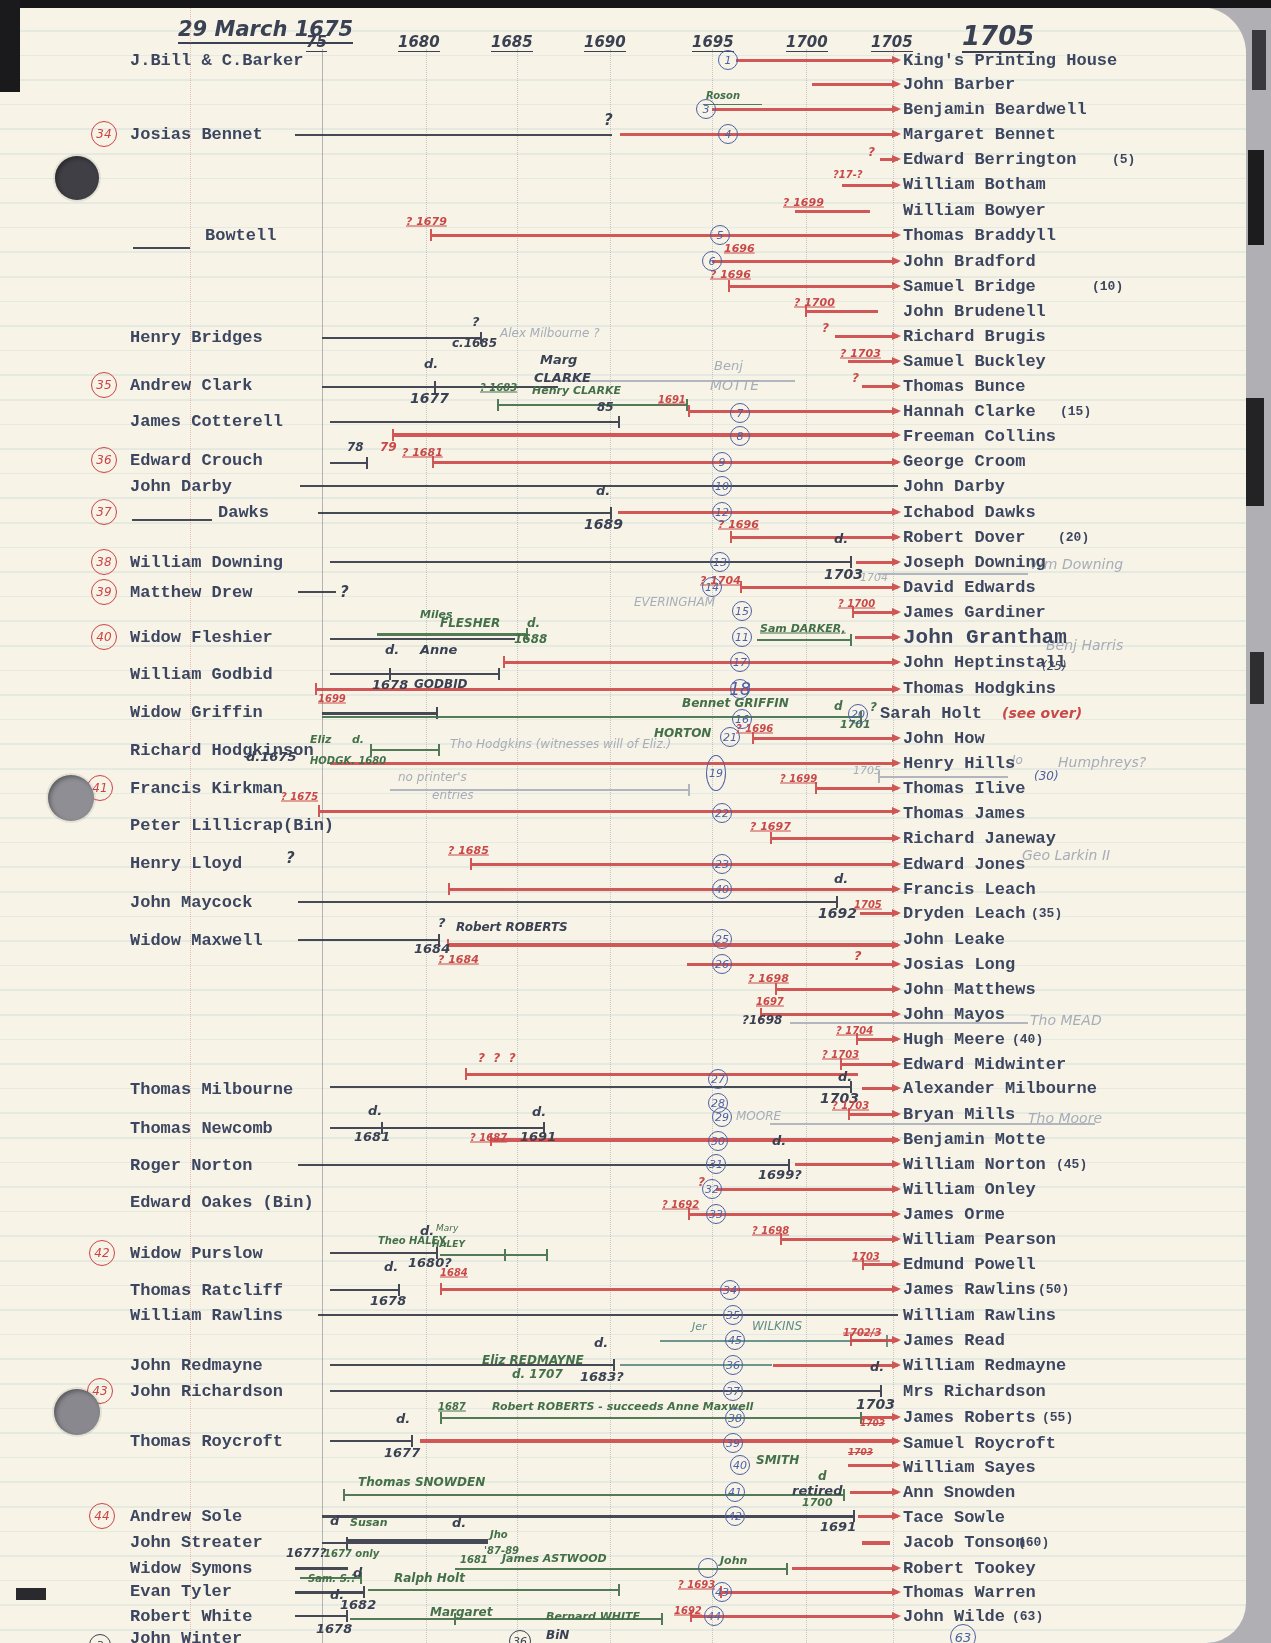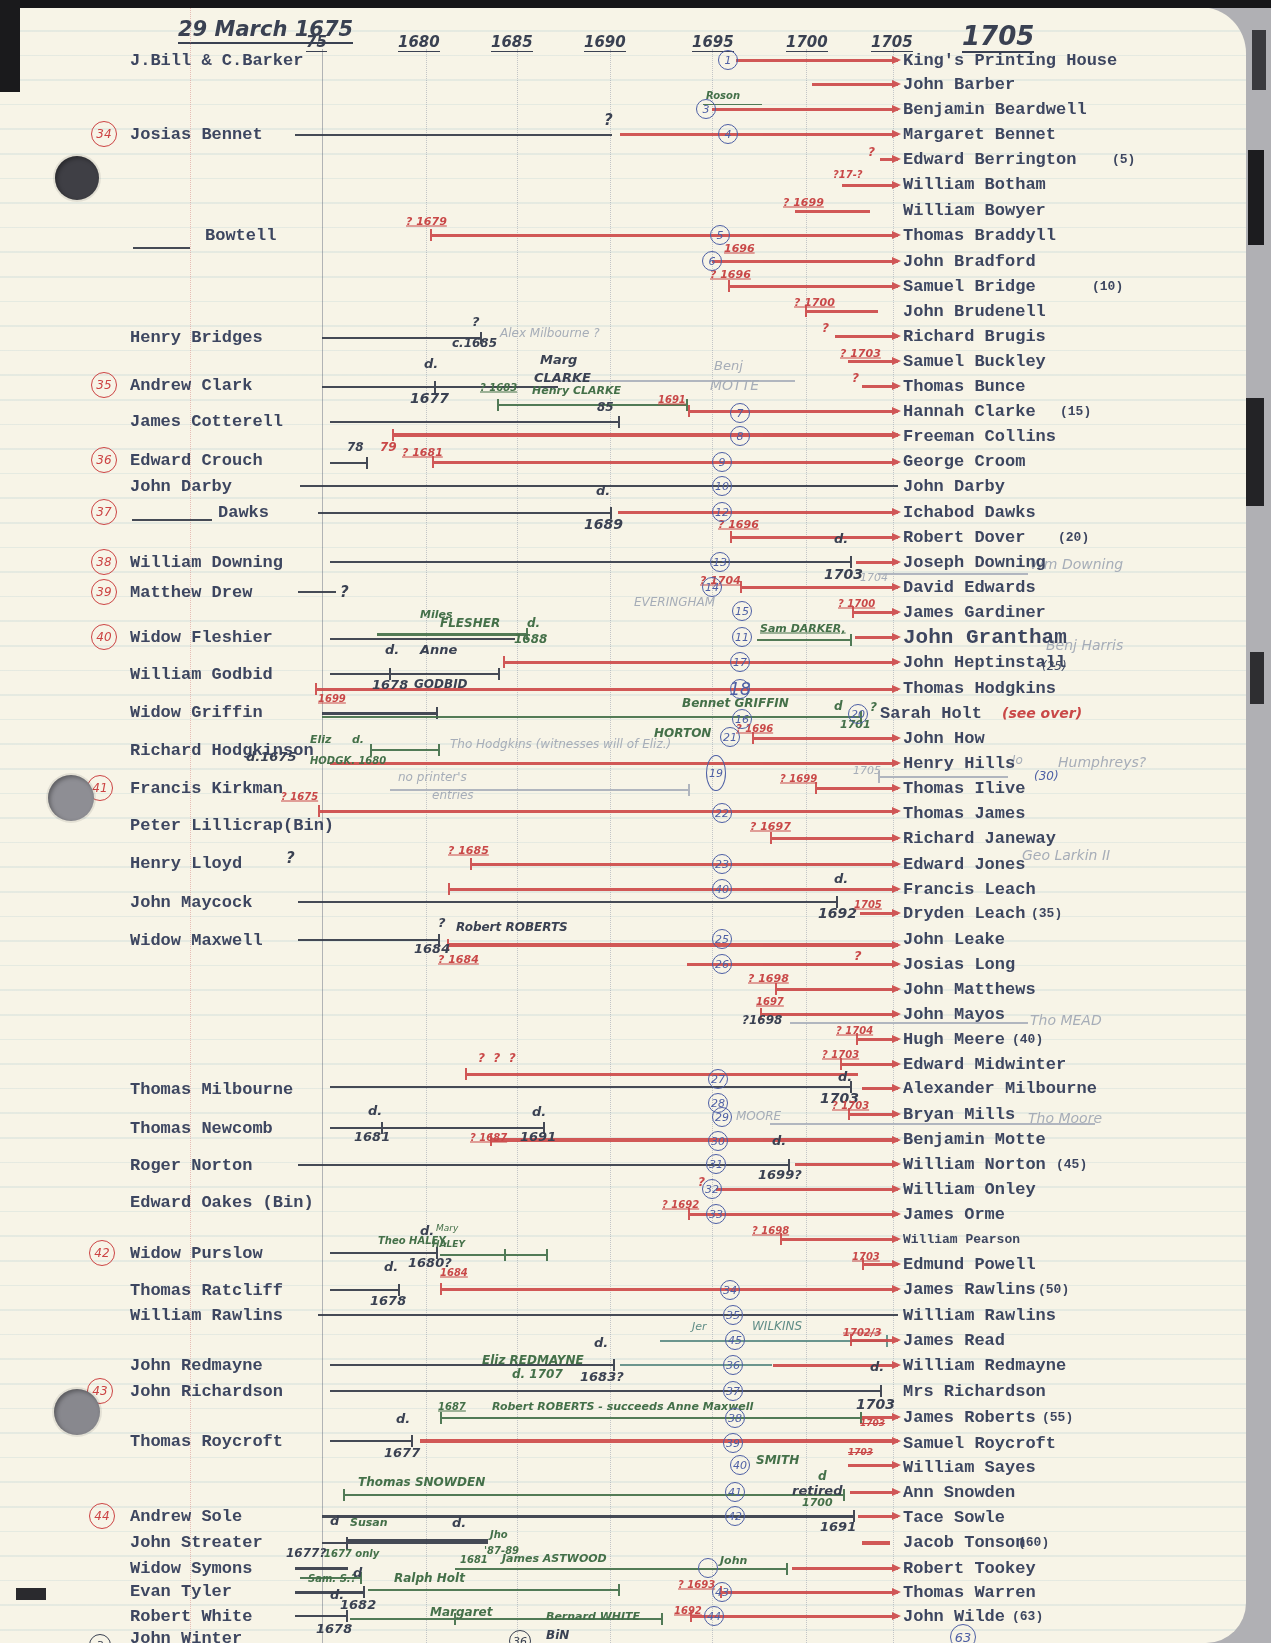--- a/index.html
+++ b/index.html
@@ -683,21 +683,21 @@
       <div class="typed" style="position: absolute; left: 903px; top: 1032px; font-size: 17px; transform: translateY(-50%);">Hugh Meere</div>
       <div class="typed" style="position: absolute; left: 1012px; top: 1032px; font-size: 13px; transform: translateY(-50%);">(40)</div>
       <div class="typed" style="position: absolute; left: 903px; top: 1057px; font-size: 17px; transform: translateY(-50%);">Edward Midwinter</div>
       <div class="typed" style="position: absolute; left: 903px; top: 1081px; font-size: 17px; transform: translateY(-50%);">Alexander Milbourne</div>
       <div class="typed" style="position: absolute; left: 903px; top: 1107px; font-size: 17px; transform: translateY(-50%);">Bryan Mills</div>
       <div class="typed" style="position: absolute; left: 903px; top: 1132px; font-size: 17px; transform: translateY(-50%);">Benjamin Motte</div>
       <div class="typed" style="position: absolute; left: 903px; top: 1157px; font-size: 17px; transform: translateY(-50%);">William Norton</div>
       <div class="typed" style="position: absolute; left: 1056px; top: 1157px; font-size: 13px; transform: translateY(-50%);">(45)</div>
       <div class="typed" style="position: absolute; left: 903px; top: 1182px; font-size: 17px; transform: translateY(-50%);">William Onley</div>
       <div class="typed" style="position: absolute; left: 903px; top: 1207px; font-size: 17px; transform: translateY(-50%);">James Orme</div>
-      <div class="typed" style="position: absolute; left: 903px; top: 1232px; font-size: 13px; transform: translateY(-50%);">William Pearson</div>
+      <div class="typed" style="position: absolute; left: 903px; top: 1232px; font-size: 17px; transform: translateY(-50%);">William Pearson</div>
       <div class="typed" style="position: absolute; left: 903px; top: 1257px; font-size: 17px; transform: translateY(-50%);">Edmund Powell</div>
       <div class="typed" style="position: absolute; left: 903px; top: 1282px; font-size: 17px; transform: translateY(-50%);">James Rawlins</div>
       <div class="typed" style="position: absolute; left: 1038px; top: 1282px; font-size: 13px; transform: translateY(-50%);">(50)</div>
       <div class="typed" style="position: absolute; left: 903px; top: 1308px; font-size: 17px; transform: translateY(-50%);">William Rawlins</div>
       <div class="typed" style="position: absolute; left: 903px; top: 1333px; font-size: 17px; transform: translateY(-50%);">James Read</div>
       <div class="typed" style="position: absolute; left: 903px; top: 1358px; font-size: 17px; transform: translateY(-50%);">William Redmayne</div>
       <div class="typed" style="position: absolute; left: 903px; top: 1384px; font-size: 17px; transform: translateY(-50%);">Mrs Richardson</div>
       <div class="typed" style="position: absolute; left: 903px; top: 1410px; font-size: 17px; transform: translateY(-50%);">James Roberts</div>
       <div class="typed" style="position: absolute; left: 1042px; top: 1410px; font-size: 13px; transform: translateY(-50%);">(55)</div>
       <div class="typed" style="position: absolute; left: 903px; top: 1436px; font-size: 17px; transform: translateY(-50%);">Samuel Roycroft</div>

